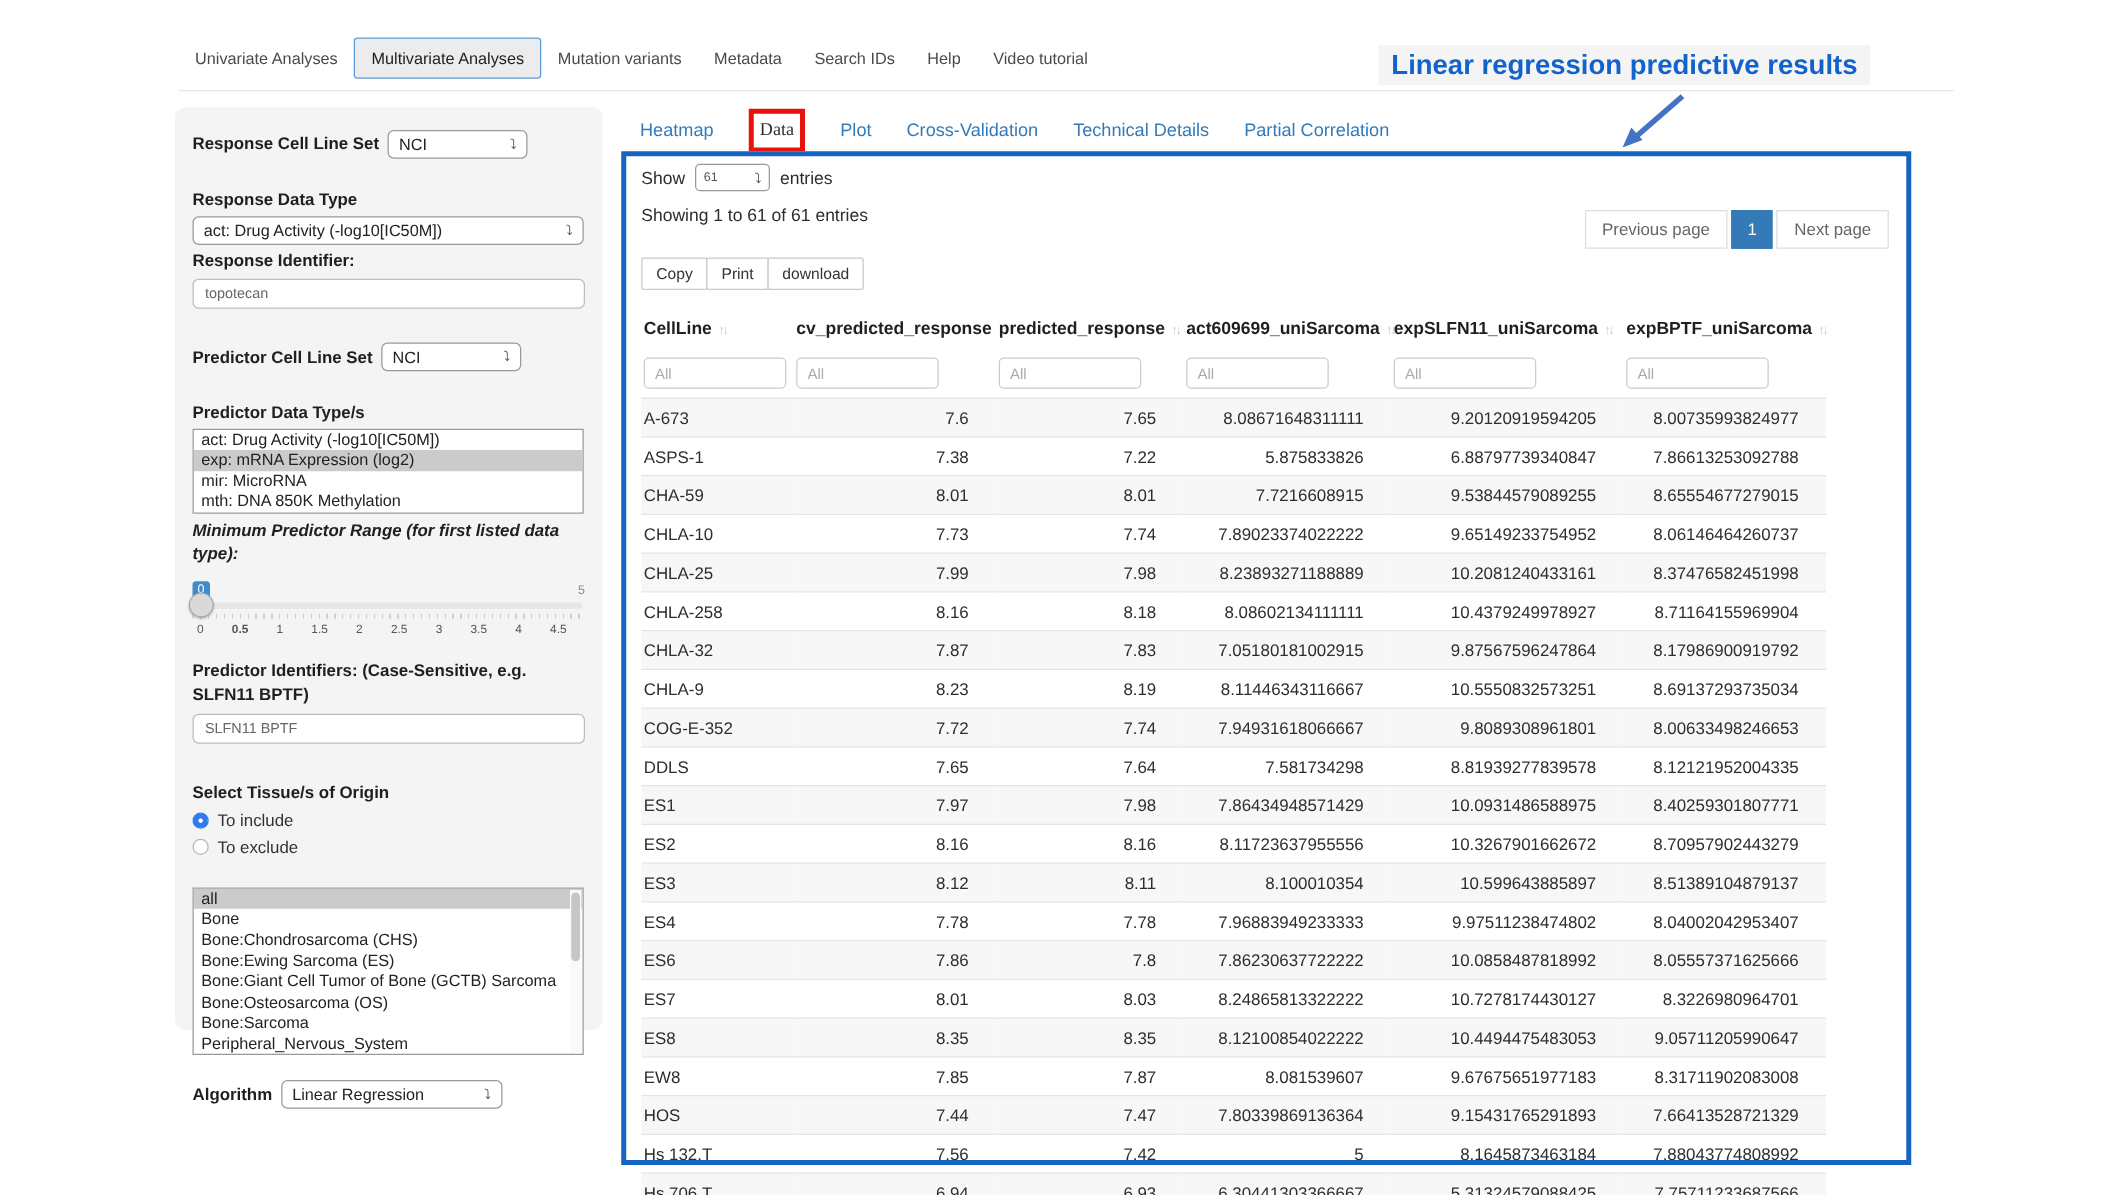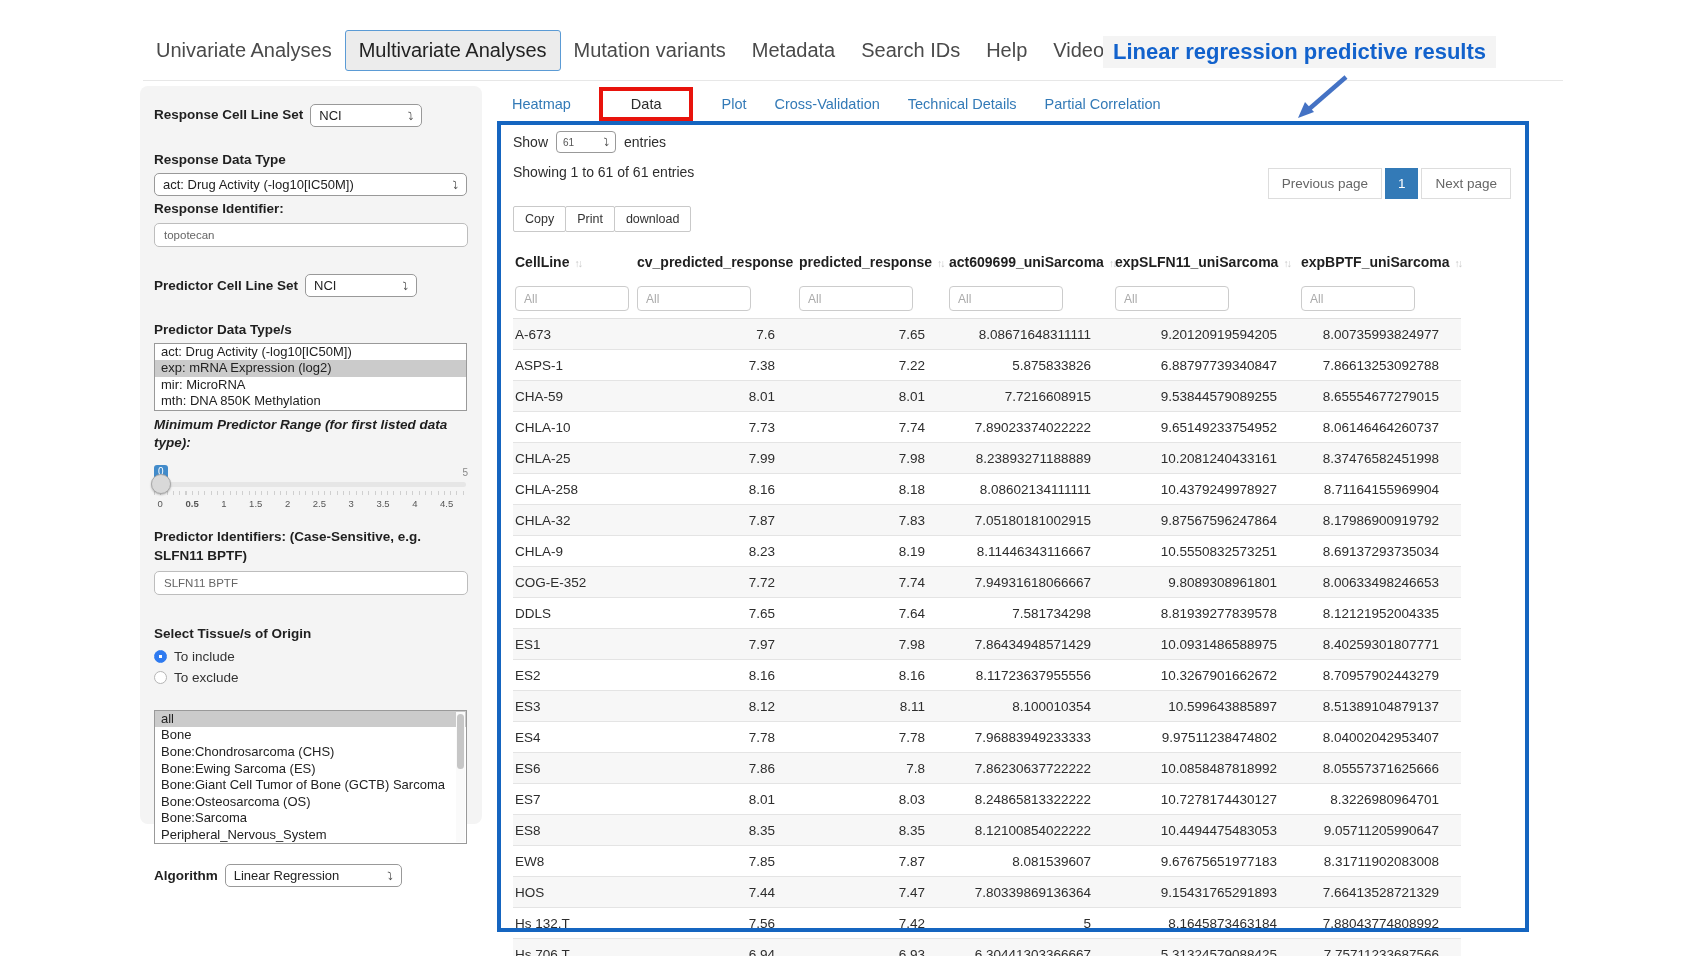--- a/index.html
+++ b/index.html
@@ -12,21 +12,21 @@
   *{box-sizing:border-box;}
   html,body{margin:0;padding:0;}
   body{
     width:1700px;height:956px;position:relative;background:#ffffff;
     font-family:"Liberation Sans","DejaVu Sans",sans-serif;color:#333;overflow:hidden;
   }
 
   
   .top-nav{position:absolute;left:143px;top:30px;width:1420px;display:flex;align-items:center;
     border-bottom:1px solid #e7e7e7;padding-bottom:9px;}
-  .nav-item{font-size:20px;color:#4a4a4a;padding:8px 13px;white-space:nowrap;cursor:pointer;}
+  .nav-item{font-size:13px;color:#4a4a4a;padding:8px 13px;white-space:nowrap;cursor:pointer;}
   .nav-item.active{background:#ececec;border:1.5px solid #5b9bd5;border-radius:3px;color:#222;}
 
   
   .annotation-title{position:absolute;right:204px;top:36px;font-size:22px;font-weight:bold;
     color:var(--title-blue);background:#f4f4f4;padding:3px 10px;white-space:nowrap;}
   .annotation-arrow{position:absolute;left:1292px;top:72px;}
 
   
   .sidebar{position:absolute;left:140px;top:86px;width:342px;height:738px;background:#f4f4f4;
     border-radius:8px;padding:18px 14px;font-size:13.5px;}
@@ -56,21 +56,21 @@
   .slider-ticks{height:4px;margin-top:4px;
     background:repeating-linear-gradient(to right,#cfcfcf 0 1px,transparent 1px 6.3px);}
   .slider-labels{position:relative;height:14px;margin-top:3px;font-size:9.5px;color:#555;}
   .slider-labels span{position:absolute;transform:translateX(-50%);}
 
   
   .result-tabs{position:absolute;left:512px;top:87px;display:flex;align-items:center;gap:28px;
     font-size:14.5px;}
   .tab{color:var(--link-blue);white-space:nowrap;cursor:pointer;}
   .tab.active{color:#2d2d2d;}
-  .tab.red-box{border:4px solid var(--annotation-red);padding:5px 28px;}
+  .tab.red-box{border:4px solid var(--annotation-red);padding:5px 5px;font-family:Liberation Serif, serif;}
 
   
   .data-panel{position:absolute;left:497px;top:121px;width:1032px;height:811px;background:#fff;
     border:4px solid var(--accent-blue);padding:5px 12px;}
   .show-row{display:flex;align-items:center;gap:8px;font-size:14px;color:#2d2d2d;margin-top:1px;}
   .show-select{width:60px;height:22px;font-size:10px;color:#555;padding:2px 6px;border-radius:4px;}
   .showing-text{font-size:14px;color:#2d2d2d;margin-top:11px;}
   .pagination{position:absolute;top:43px;right:14px;display:flex;align-items:stretch;font-size:13.5px;}
   .page-btn{border:1px solid #ddd;background:#fff;color:#666;padding:7px 13px;cursor:pointer;}
   .page-num{background:var(--link-blue);border:1px solid var(--link-blue);color:#fff;

